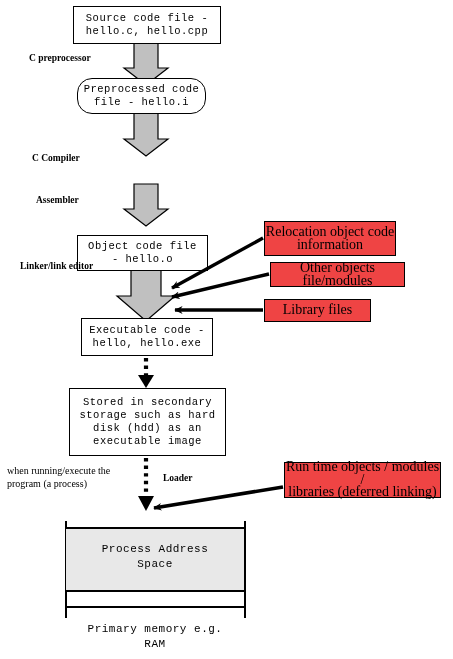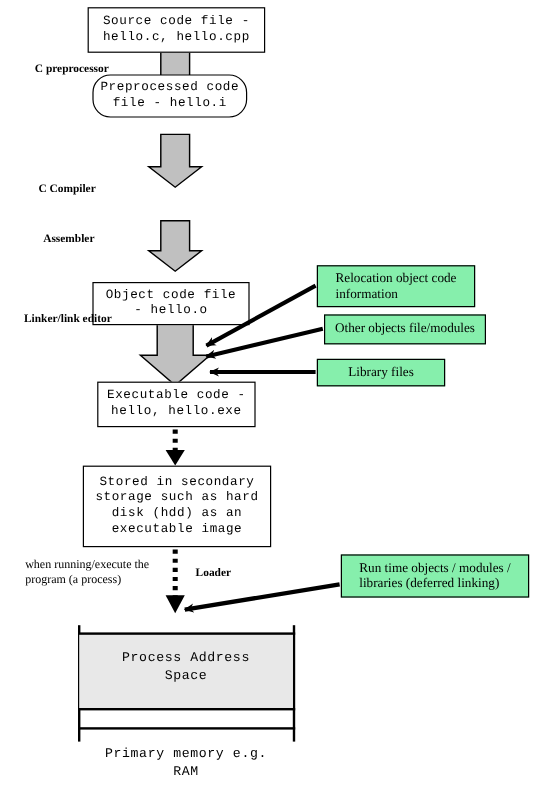--- a/index.html
+++ b/index.html
@@ -33,25 +33,26 @@
     align-items: center;
     justify-content: center;
     white-space: pre-line;
     z-index: 5;
   }
   
   .serif-box {
     position: absolute;
     box-sizing: border-box;
     border: 1px solid #000000;
-    background: #86efac;
+    background: #ef4444;
     font-family: "Liberation Serif", serif;
-    font-size: 11px;
+    font-size: 14px;
     line-height: 12.5px;
     color: #000000;
+    text-align: center;
     display: flex;
     align-items: center;
     justify-content: center;
     white-space: pre-line;
     z-index: 6;
   }
   
   .stage-label {
     position: absolute;
     font-family: "Liberation Serif", serif;
@@ -62,21 +63,20 @@
     z-index: 7;
   }
   .note-label {
     position: absolute;
     font-family: "Liberation Serif", serif;
     font-size: 10px;
     line-height: 13px;
     color: #000000;
     white-space: pre-line;
     z-index: 7;
-    margin-left: 14px;
   }
   
   #vec {
     position: absolute;
     left: 0;
     top: 0;
     width: 453px;
     height: 659px;
     z-index: 2;
     pointer-events: none;
@@ -124,21 +124,21 @@
     <polygon points="134,112 158,112 158,139 168,139 146,156 124,139 134,139" fill="#c0c0c0" stroke="#000000" stroke-width="1.2" stroke-linejoin="miter"></polygon>
 
     <polygon points="134,184 158,184 158,209 168,209 146,226 124,209 134,209" fill="#c0c0c0" stroke="#000000" stroke-width="1.2" stroke-linejoin="miter"></polygon>
 
     <polygon points="131,252 161,252 161,296 175,296 146,321 117,296 131,296" fill="#c0c0c0" stroke="#000000" stroke-width="1.2" stroke-linejoin="miter"></polygon>
   </svg>
 
   <div class="mono-box" style="left:73px; top:6px; width:148px; height:38px;">Source code file -
 hello.c, hello.cpp</div>
 
-  <div class="mono-box" style="left:77px; top:62px; width:129px; height:36px;border-radius:15px;">Preprocessed code
+  <div class="mono-box" style="left:77px; top:78px; width:129px; height:36px;border-radius:15px;">Preprocessed code
 file - hello.i</div>
 
 
   <div class="mono-box" style="left:77px; top:220px; width:131px; height:36px;margin-top:15px;">Object code file
 - hello.o</div>
 
   <div class="mono-box" style="left:81px; top:318px; width:132px; height:38px;">Executable code -
 hello, hello.exe</div>
 
   <div class="mono-box" style="left:69px; top:388px; width:157px; height:68px;">Stored in secondary

